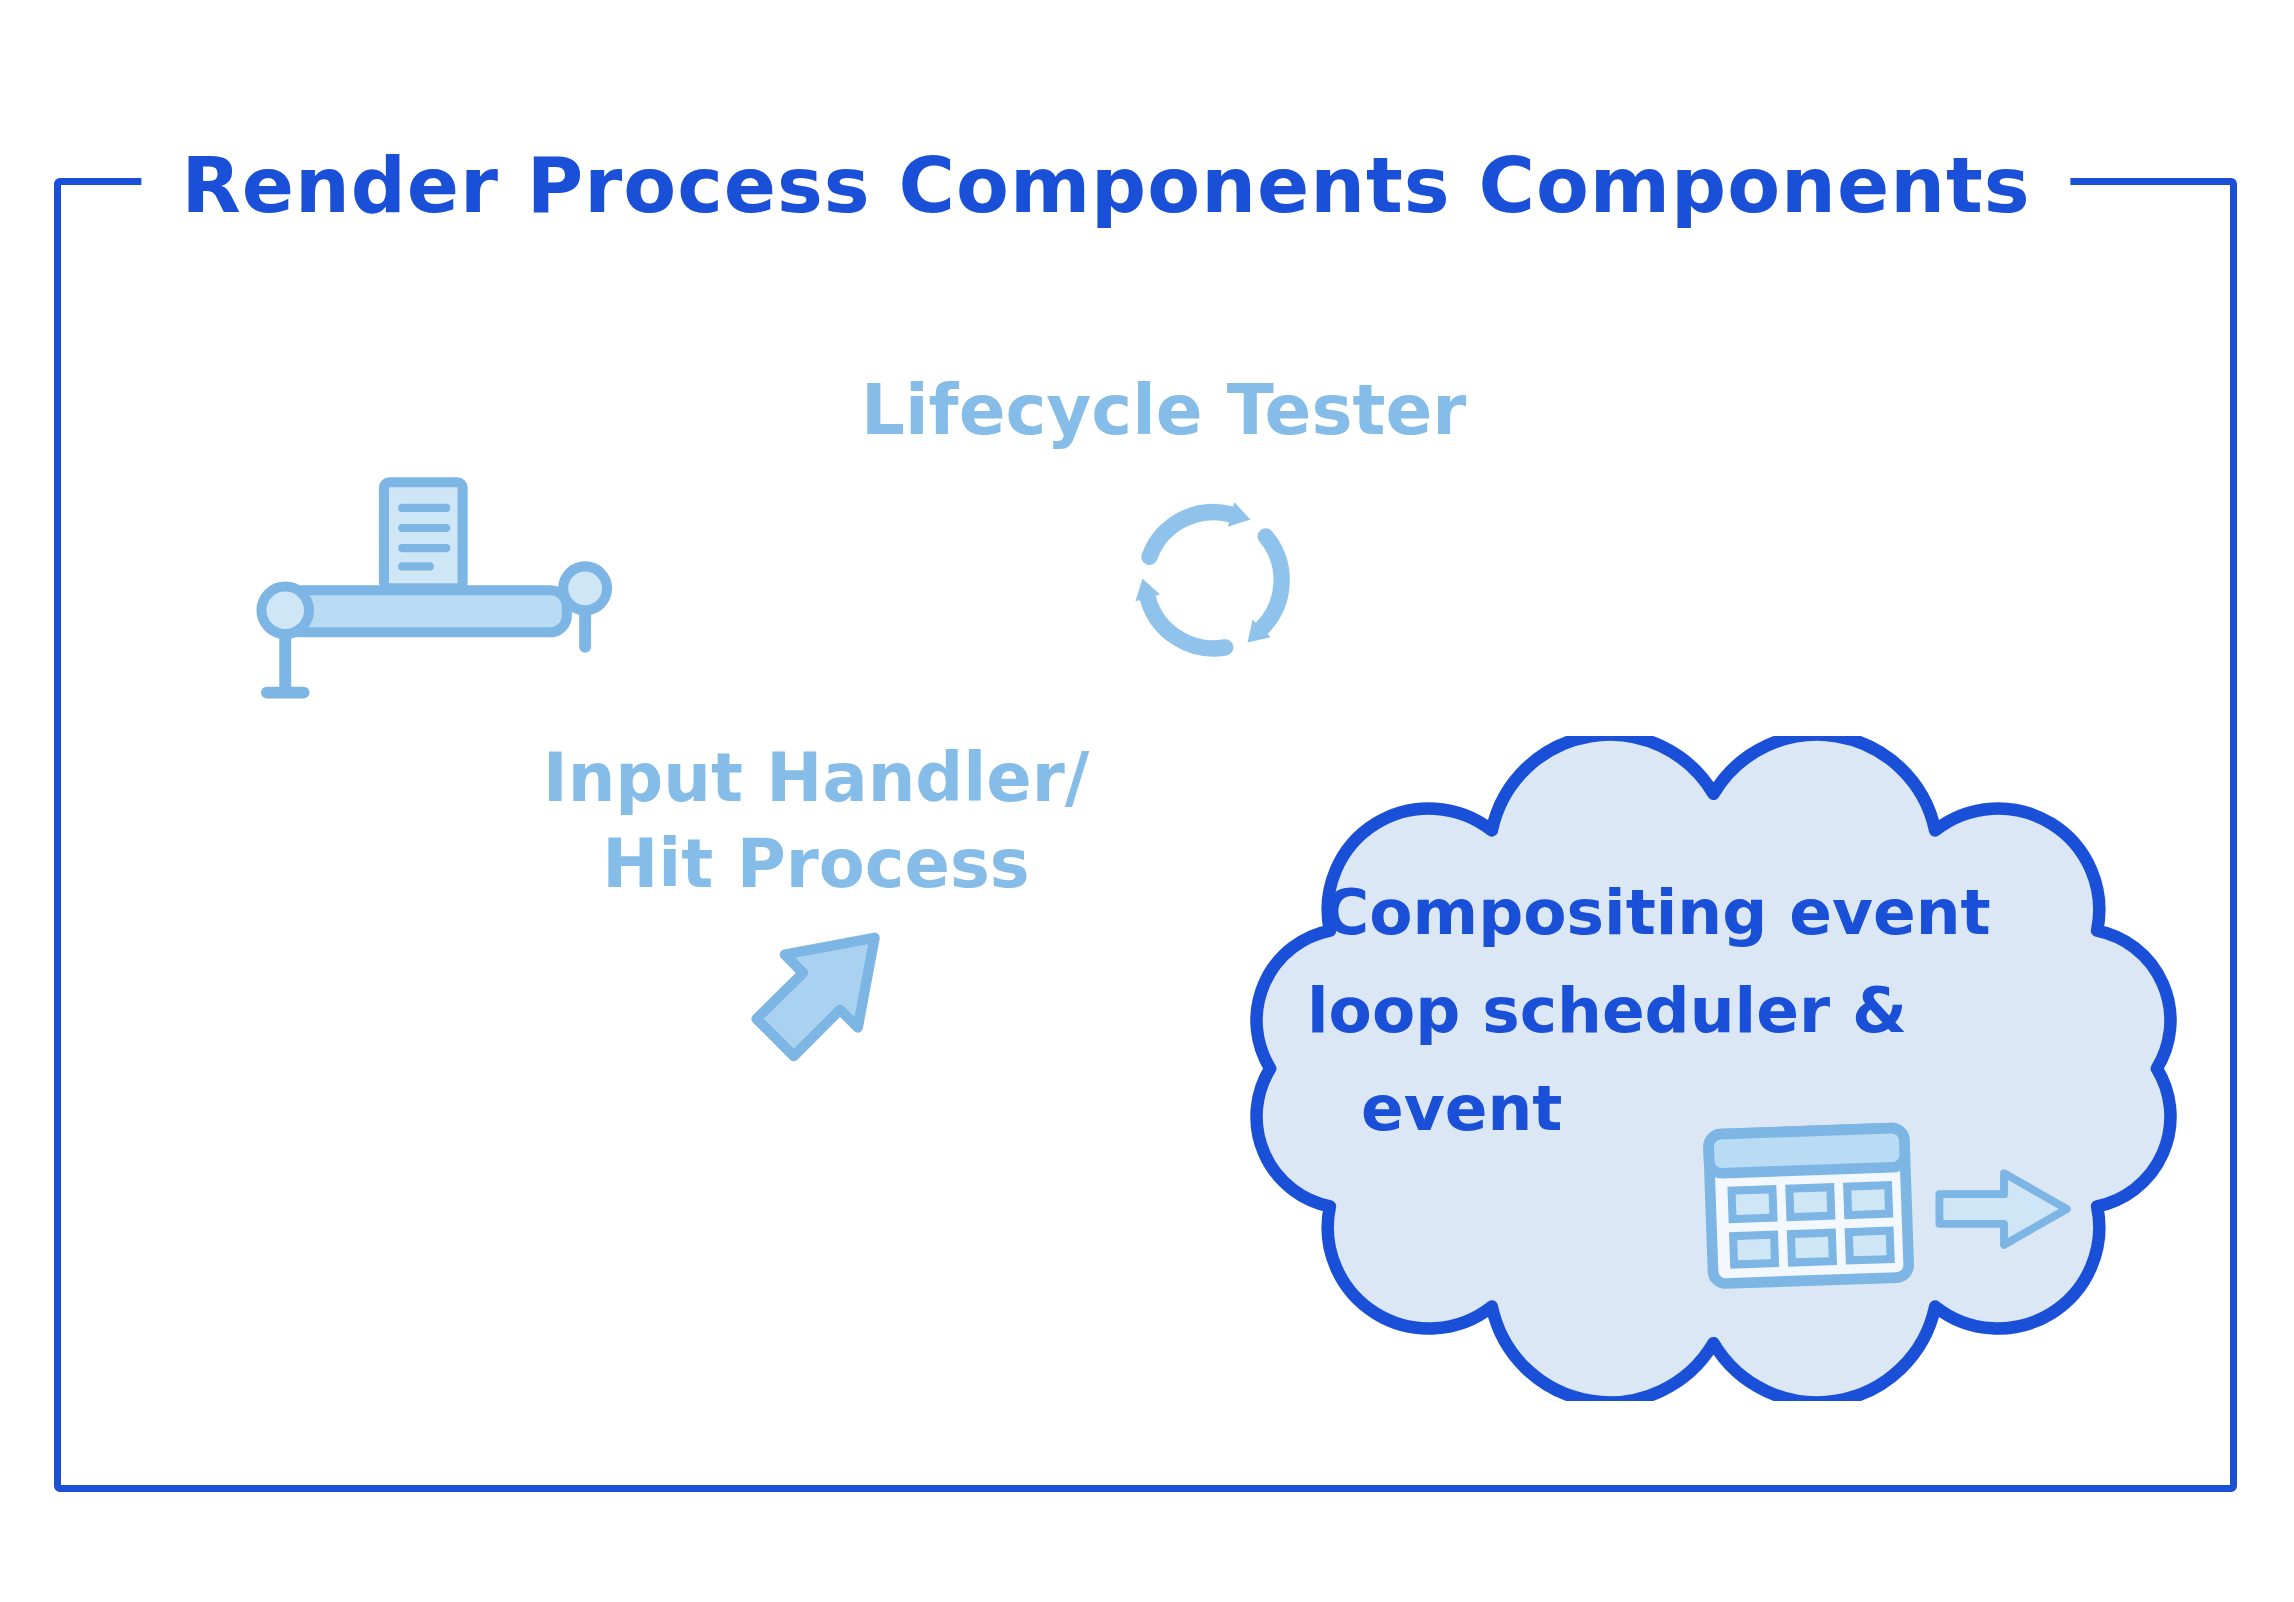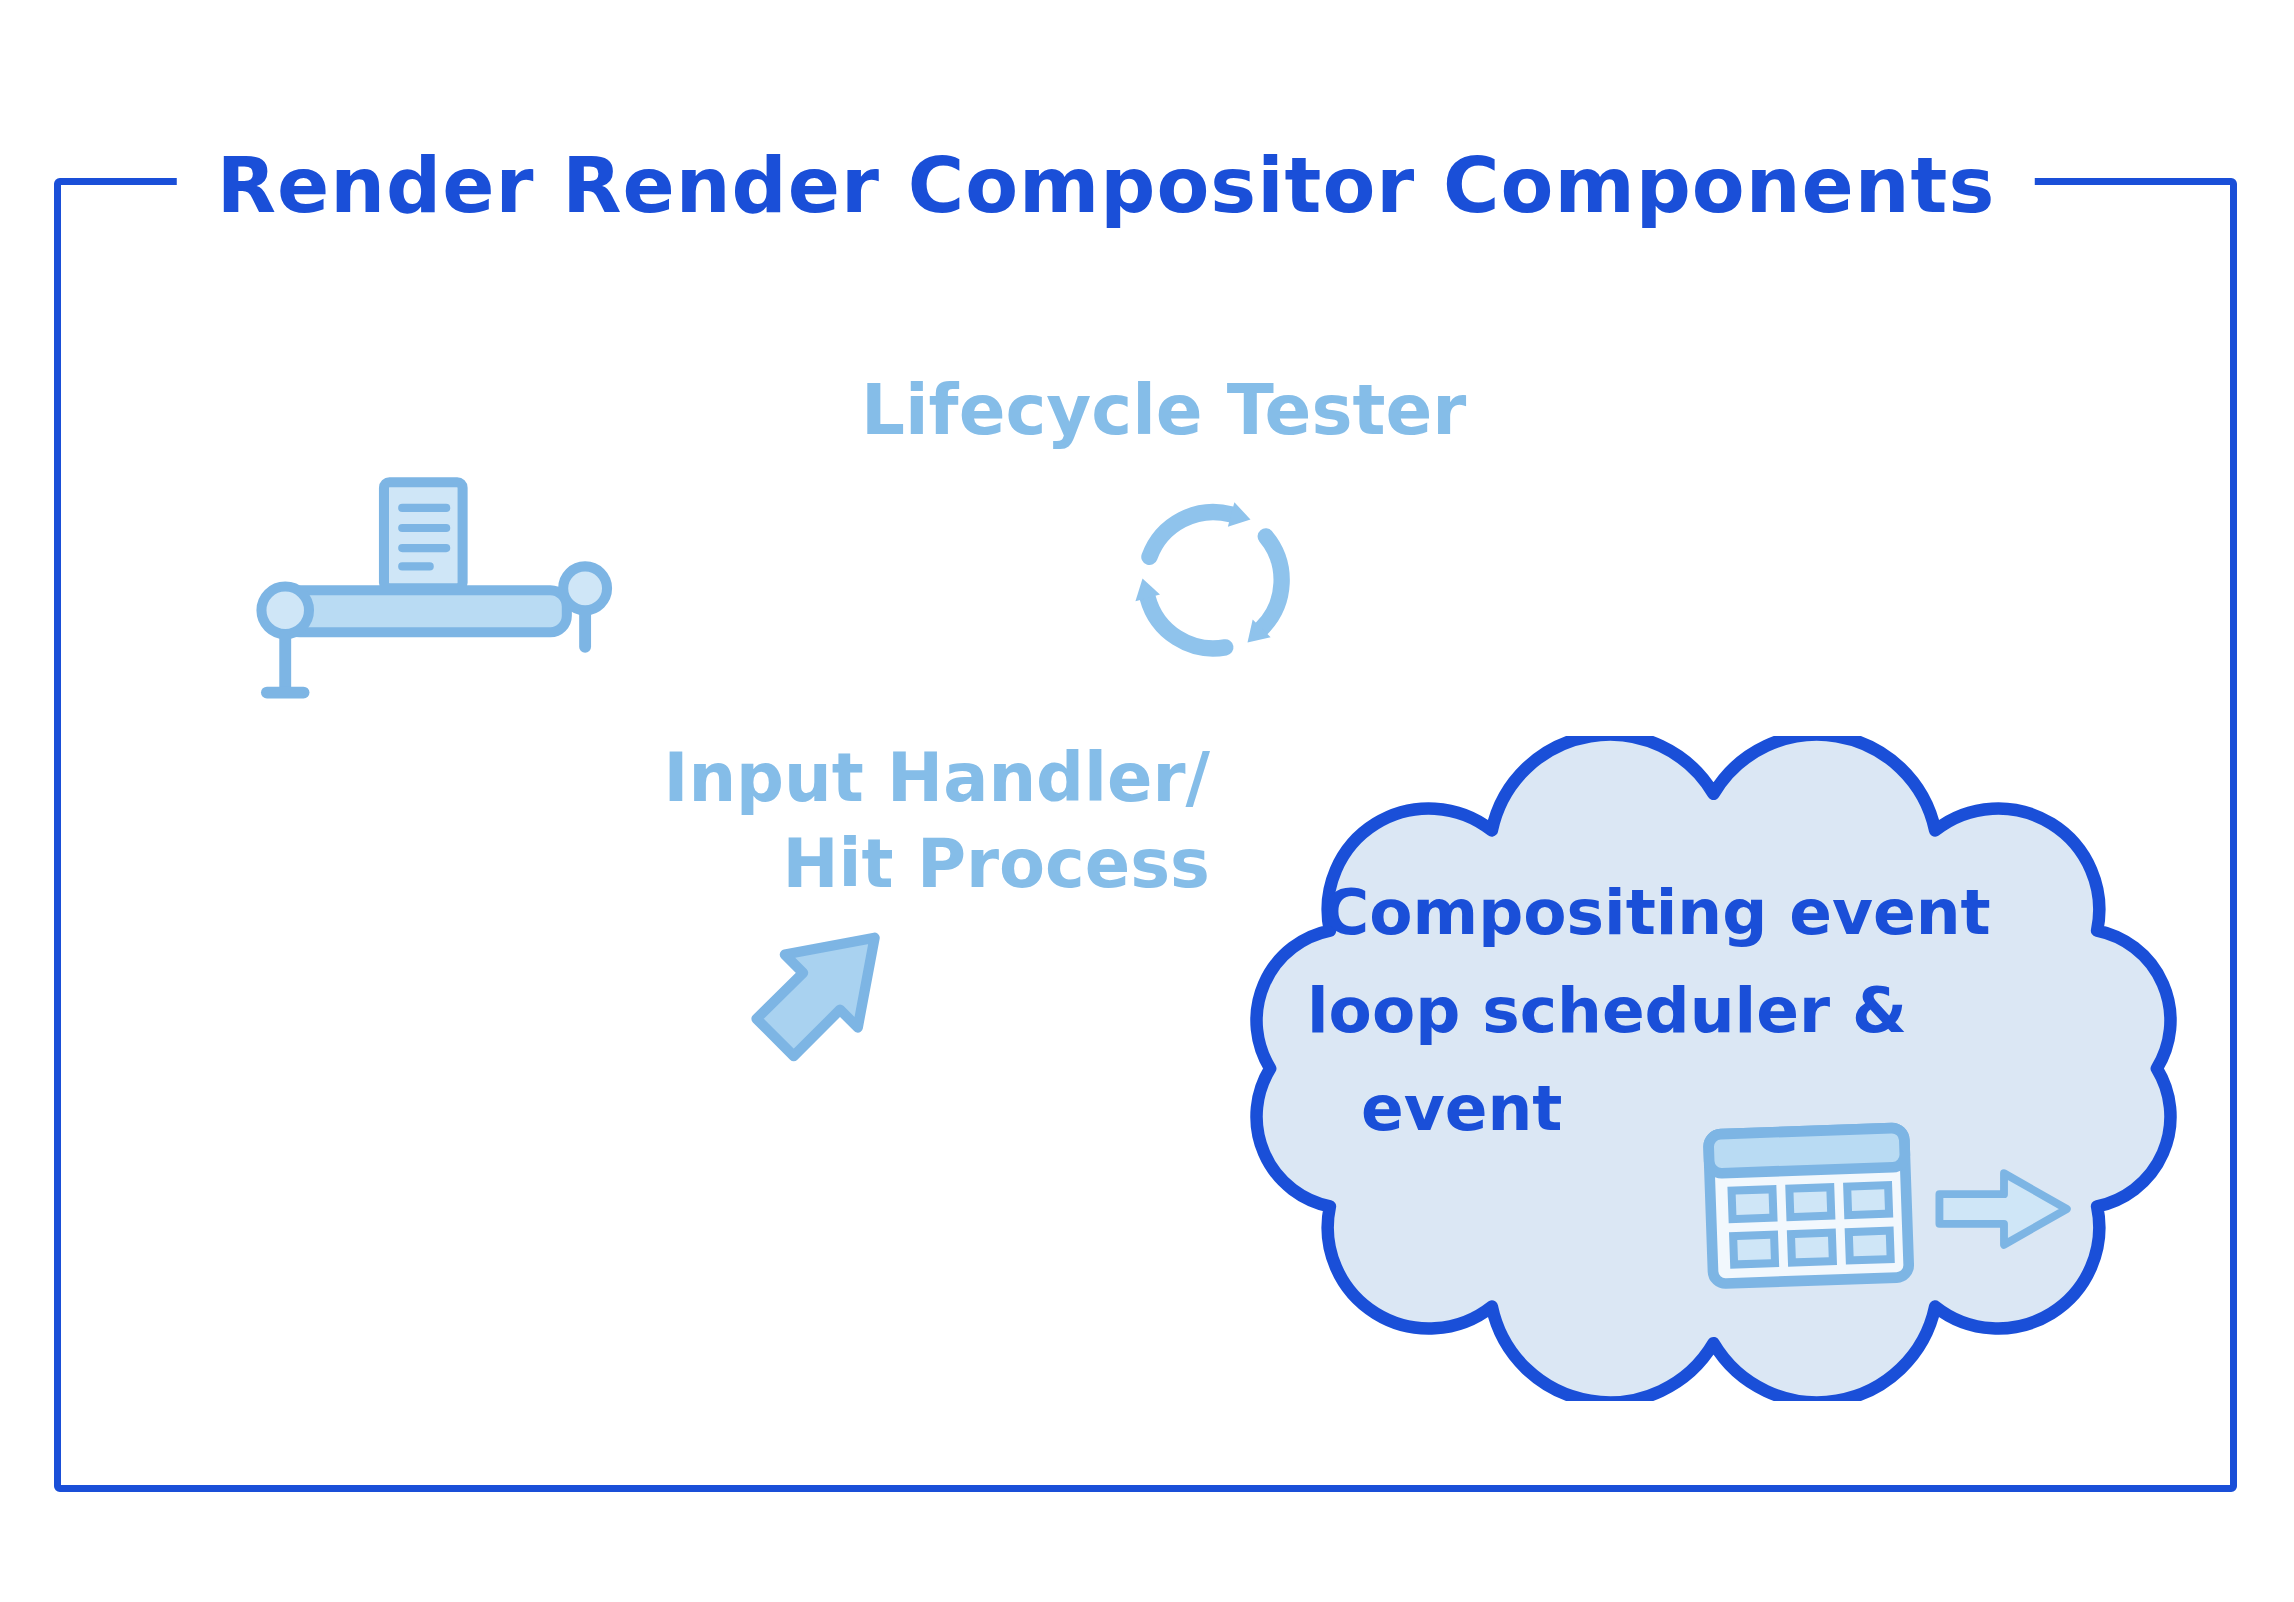--- a/index.html
+++ b/index.html
@@ -42,26 +42,26 @@
   .label{
     position:absolute;
     color:var(--label-blue);
     font-weight:bold;
     white-space:nowrap;
   }
   .data-handler-label{ left:156px; top:370px; font-size:69px; }
   .lifecycle-label{ left:861px; top:370px; font-size:69px; }
   .input-label{
     position:absolute;
-    left:480px; top:736px; width:730px;
+    left:451px; top:736px; width:730px;
     color:var(--label-blue);
     font-weight:bold;
     font-size:67px;
     line-height:1.28;
-    text-align:right;
+    text-align:center;
   }
   .icon{ position:absolute; }
   .data-handler-icon{ left:245px; top:473px; width:384px; height:238px; }
   .lifecycle-icon{ left:1103px; top:473px; width:221px; height:209px; }
   .cursor-icon{ left:725px; top:911px; width:187px; height:175px; }
 
   .cloud{
     position:absolute;
     left:1209px; top:736px;
     width:1009px; height:665px;
@@ -80,21 +80,21 @@
   .calendar-icon{ left:485px; top:379px; width:231px; height:178px; transform:rotate(-2deg); }
   .cloud-arrow-icon{ left:719px; top:425px; width:152px; height:96px; }
 </style>
 </head>
 <body>
 
 <div class="canvas">
 
   <div class="frame"></div>
 
-  <div class="title">Render Render Compositor Components</div>
+  <div class="title">Render Process Components Components</div>
 
 
   <svg class="icon data-handler-icon" viewBox="0 0 420 260">
 
     <rect x="152" y="10" width="86" height="116" rx="6" fill="#cfe6f7" stroke="#7db5e4" stroke-width="11"></rect>
     <path d="M172 38 h48 M172 60 h48 M172 82 h48 M172 102 h30" stroke="#7db5e4" stroke-width="9" stroke-linecap="round" fill="none"></path>
 
     <rect x="42" y="128" width="310" height="46" rx="18" fill="#b9dbf3" stroke="#7db5e4" stroke-width="11"></rect>
 
     <circle cx="44" cy="150" r="26" fill="#cfe6f7" stroke="#7db5e4" stroke-width="11"></circle>

